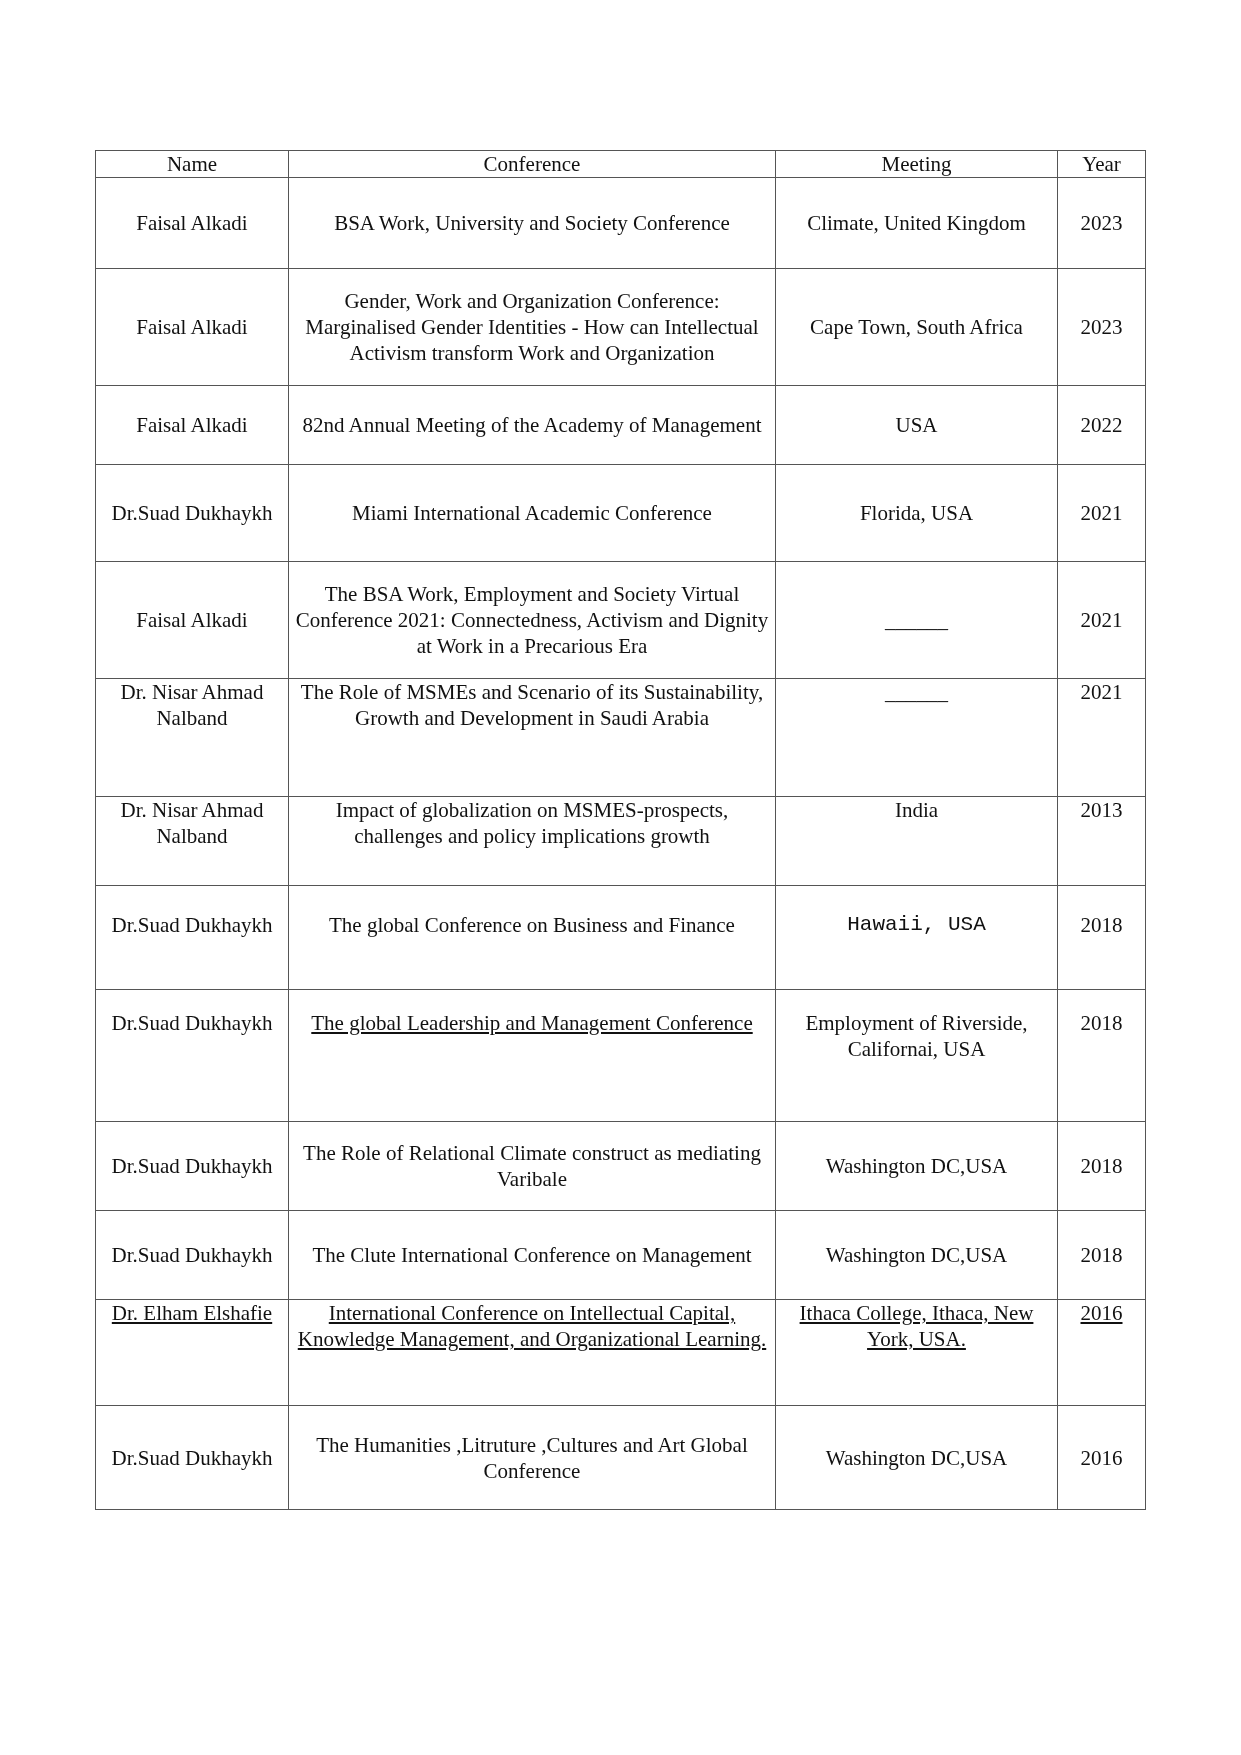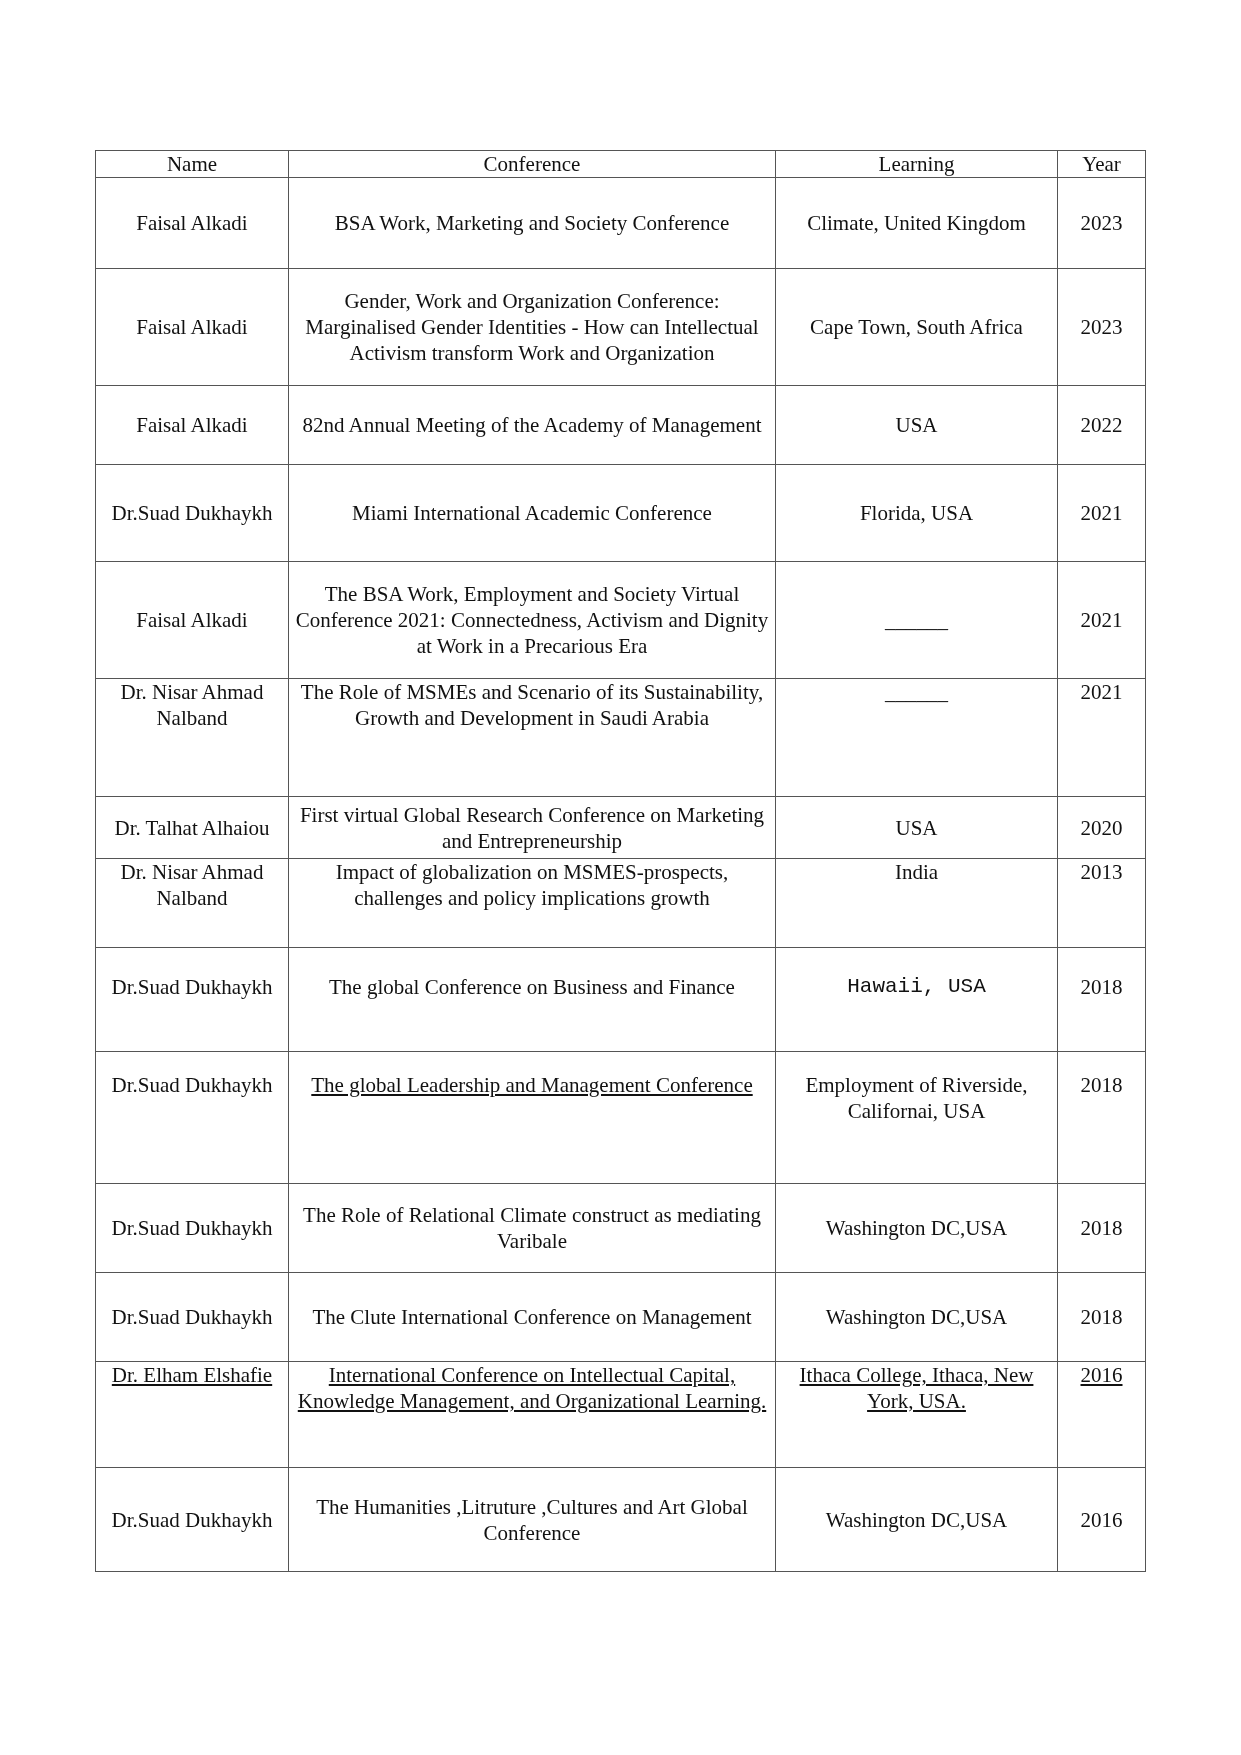--- a/index.html
+++ b/index.html
@@ -29,28 +29,28 @@
   <colgroup>
     <col class="c-name">
       <col class="c-conf">
       <col class="c-loc">
       <col class="c-year">
   </colgroup>
   <thead>
     <tr>
       <th>Name</th>
       <th>Conference</th>
-      <th>Learning</th>
+      <th>Meeting</th>
       <th>Year</th>
     </tr>
   </thead>
   <tbody id="tbody">
       <tr style="height: 91px;">
         <td class="mid">Faisal Alkadi</td>
-        <td class="mid">BSA Work, Marketing and Society Conference</td>
+        <td class="mid">BSA Work, University and Society Conference</td>
         <td class="mid">Climate, United Kingdom</td>
         <td class="mid">2023</td>
       </tr>
       <tr style="height: 117px;">
         <td class="mid">Faisal Alkadi</td>
         <td class="mid">Gender, Work and Organization Conference: Marginalised Gender Identities - How can Intellectual Activism transform Work and Organization</td>
         <td class="mid">Cape Town, South Africa</td>
         <td class="mid">2023</td>
       </tr>
       <tr style="height: 79px;">
@@ -69,26 +69,20 @@
         <td class="mid">Faisal Alkadi</td>
         <td class="mid">The BSA Work, Employment and Society Virtual Conference 2021: Connectedness, Activism and Dignity at Work in a Precarious Era</td>
         <td class="mid">______</td>
         <td class="mid">2021</td>
       </tr>
       <tr style="height: 118px;">
         <td class="top">Dr. Nisar Ahmad Nalband</td>
         <td class="top">The Role of MSMEs and Scenario of its Sustainability, Growth and Development in Saudi Arabia</td>
         <td class="top">______</td>
         <td class="top">2021</td>
-      </tr>
-      <tr style="height: 62px;">
-        <td class="mid">Dr. Talhat Alhaiou</td>
-        <td class="mid">First virtual Global Research Conference on Marketing and Entrepreneurship</td>
-        <td class="mid">USA</td>
-        <td class="mid">2020</td>
       </tr>
       <tr style="height: 89px;">
         <td class="top">Dr. Nisar Ahmad Nalband</td>
         <td class="top">Impact of globalization on MSMES-prospects, challenges and policy implications growth</td>
         <td class="top">India</td>
         <td class="top">2013</td>
       </tr>
       <tr style="height: 104px;">
         <td class="top" style="padding-top: 26px;">Dr.Suad Dukhaykh</td>
         <td class="top" style="padding-top: 26px;">The global Conference on Business and Finance</td>

